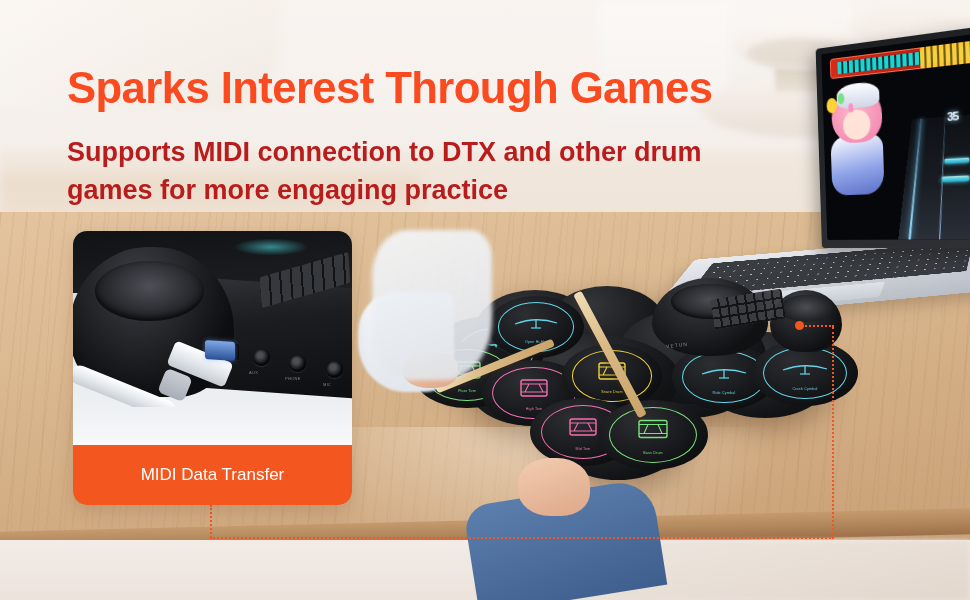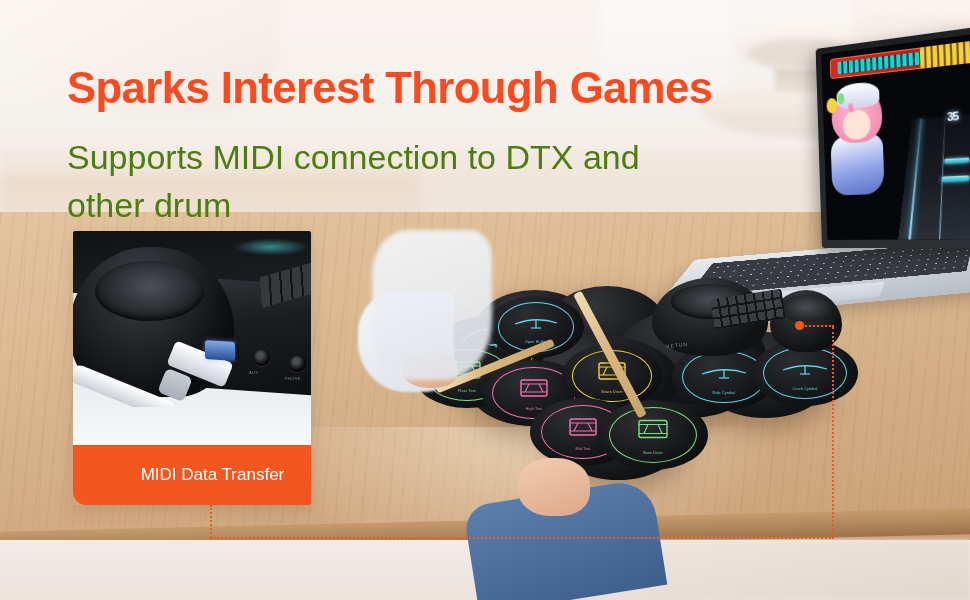--- a/index.html
+++ b/index.html
@@ -152,22 +152,22 @@
   .stick { position:absolute; border-radius:3px;
            background:linear-gradient(92deg,#f1dcb6,#d9b882 45%,#c9a36b);
            box-shadow:0 2px 4px rgba(70,50,25,.35); }
 
   
   .arm { position:absolute; background:linear-gradient(160deg,#f4f6f9,#dfe4ea); }
   .sleeve { position:absolute; background:linear-gradient(170deg,#5d7fae,#3e5f8e); }
   .hand { position:absolute; background:linear-gradient(160deg,#f3cdb2,#dda787); }
 
   
-  .inset { position:absolute; left:73px; top:231px; width:238px; height:274px;
-           border-radius:2px; overflow:hidden;
+  .inset { position:absolute; left:73px; top:231px; width:279px; height:274px;
+           border-radius:14px; overflow:hidden;
            box-shadow:0 6px 16px rgba(120,80,60,.22); }
   .ins-photo { position:absolute; left:0; top:0; width:279px; height:222px;
                background:linear-gradient(180deg,#cfd5db 0%, #e7ebee 58%, #f4f6f8 100%); }
   .ins-top { position:absolute; left:0; top:0; width:279px; height:62px;
              background:linear-gradient(175deg,#101214,#1d2023); }
   .ins-cyan { position:absolute; left:8px; top:2px; width:250px; height:50px;
               background:
                 radial-gradient(ellipse 52px 12px at 190px 14px, rgba(80,230,240,.55), rgba(80,230,240,0) 72%),
                 radial-gradient(ellipse 40px 10px at 60px 28px, rgba(80,230,240,.40), rgba(80,230,240,0) 72%);
               filter:blur(.6px); }
@@ -225,22 +225,22 @@
               border-left:2px dotted #f4561f; }
   .dash-h-t { position:absolute; left:802px; top:325px; width:32px; height:0;
               border-top:2px dotted #f4561f; }
   .dot-anchor{position:absolute; left:795px; top:321px; width:9px; height:9px;
               border-radius:50%; background:#f4561f; }
 
   
   .headline { position:absolute; left:67px; top:62px; font-size:45px; font-weight:bold;
               color:#fa4a20; letter-spacing:-.6px; white-space:nowrap;
               transform:scaleX(.97); transform-origin:left center; }
-  .subtitle { position:absolute; left:67px; top:133px; width:640px; font-size:34px;
-              color:#4d7c0f; line-height:1.42; font-weight:400; }
+  .subtitle { position:absolute; left:67px; top:133px; width:640px; font-size:27px;
+              color:#b91c1c; line-height:1.42; font-weight:700; }
 </style>
 </head>
 <body>
 
 <div class="stage">
 
   <div class="room">
     <div class="win-a"></div>
     <div class="win-b"></div>
     <div class="sofa-l"></div>
@@ -440,15 +440,16 @@
     </div>
 
     <div class="caption">
       <div class="cap-l1">MIDI Data Transfer</div>
     </div>
   </div>
 
   <div class="headline">Sparks Interest Through Games</div>
   <div class="subtitle">
     <div>Supports MIDI connection to DTX and other drum</div>
+    <div>games for more engaging practice</div>
   </div>
 
 </div>
 
 </body></html>

